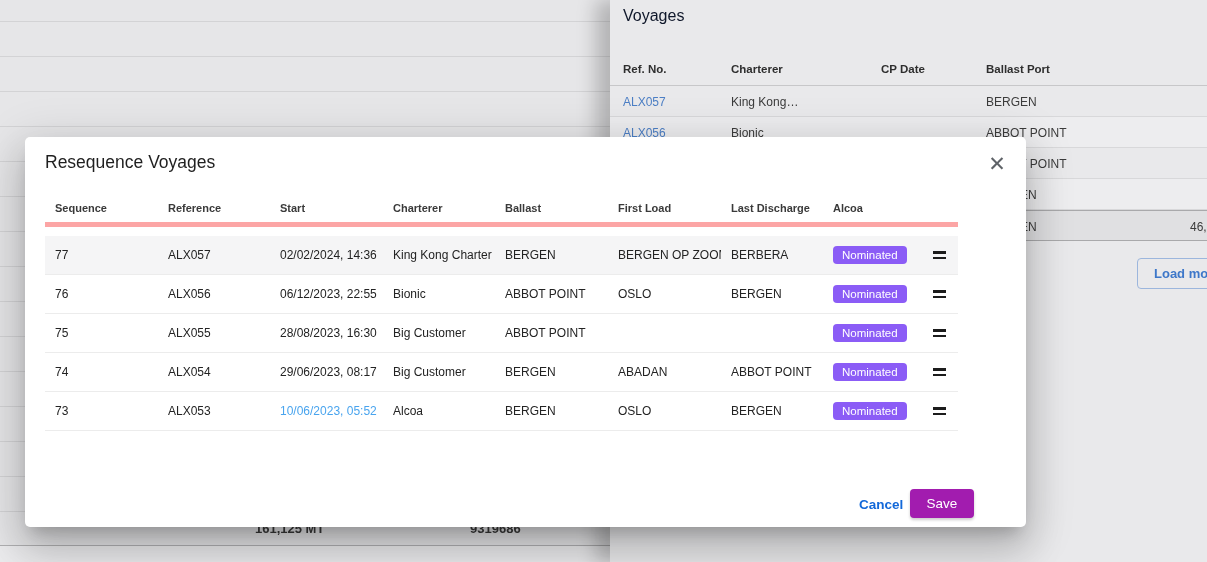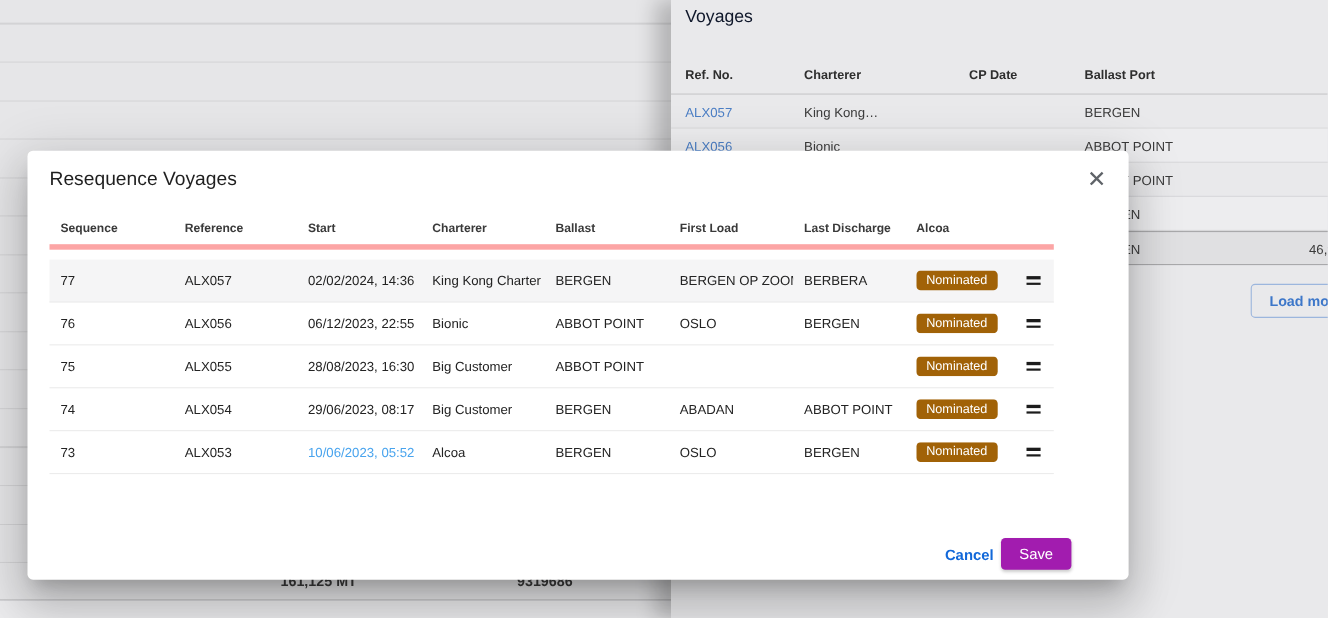--- a/index.html
+++ b/index.html
@@ -66,21 +66,21 @@
   .m-hrow { height:33px; border-bottom:5px solid #fca5a5; }
   .m-hcell { padding-left:10px; font-size:11px; font-weight:bold; color:#3a3a3a; white-space:nowrap; }
   .m-hcell.nopad { padding-left:0; }
   .m-spacer { height:9px; }
   .m-row { height:39px; border-bottom:1px solid #ececec; font-size:12px; color:#232323; }
   .m-row.highlight { background:#f5f5f6; }
   .m-cell { padding-left:10px; white-space:nowrap; overflow:hidden; }
   .m-cell.nopad { padding-left:0; }
   .m-cell.link { color:#49a4ee; cursor:pointer; }
   .status-badge {
-    display:inline-block; background:#a16207; color:#ffffff;
+    display:inline-block; background:#8b5cf6; color:#ffffff;
     font-size:11.5px; padding:3px 9px; border-radius:4px;
   }
   .drag-handle { width:16px; height:10px; cursor:grab; position:relative; }
   .drag-handle::before, .drag-handle::after {
     content:""; position:absolute; left:0; width:16px; height:2.5px; background:#1c1c1c;
   }
   .drag-handle::before { top:1px; }
   .drag-handle::after { bottom:1px; }
   .modal-note { position:absolute; left:20px; top:305px; font-size:13px; color:#252525; }
   .cancel-btn {

